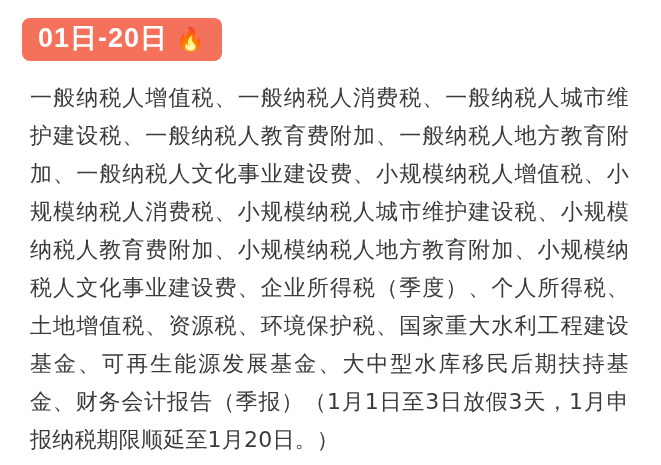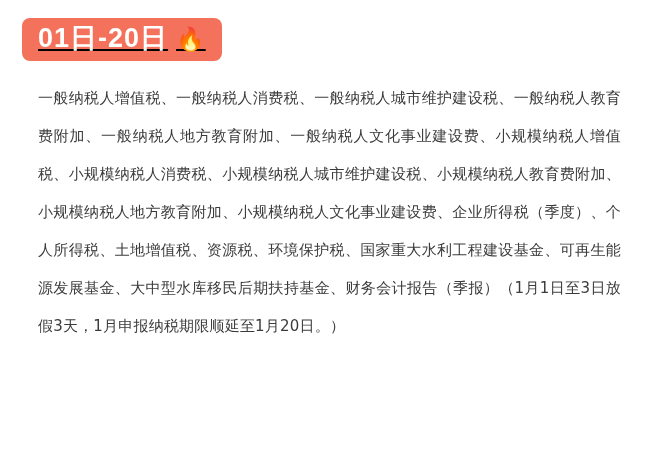--- a/index.html
+++ b/index.html
@@ -17,21 +17,20 @@
     position: relative;
     width: 661px;
     height: 465px;
     box-sizing: border-box;
     padding: 18px 22px 0 22px;
   }
   .badge-row {
     display: flex;
     align-items: center;
     margin-bottom: 18px;
-    text-decoration: underline;
   }
   .badge {
     display: inline-flex;
     align-items: center;
     gap: 8px;
     background: #f4715b;
     color: #ffffff;
     border-radius: 8px;
     padding: 7px 16px 9px 16px;
     font-size: 27px;
@@ -43,28 +42,28 @@
     display: inline-block;
   }
   .badge-icon {
     display: inline-block;
     font-size: 23px;
     line-height: 1;
     position: relative;
     top: 1px;
   }
   .body-text {
-    font-size: 15px;
+    font-size: 22px;
     line-height: 38px;
     color: #3b3b3b;
     text-align: justify;
     text-justify: inter-ideograph;
     letter-spacing: 0.2px;
     font-family: "DejaVu Sans", "Liberation Sans", sans-serif;
-    margin: 16px;
+    margin: 8px;
     padding: 0 2px 0 0;
     white-space: pre-wrap;
     word-break: break-all;
   }
 </style>
 </head>
 <body>
 
 <div class="page">
 

